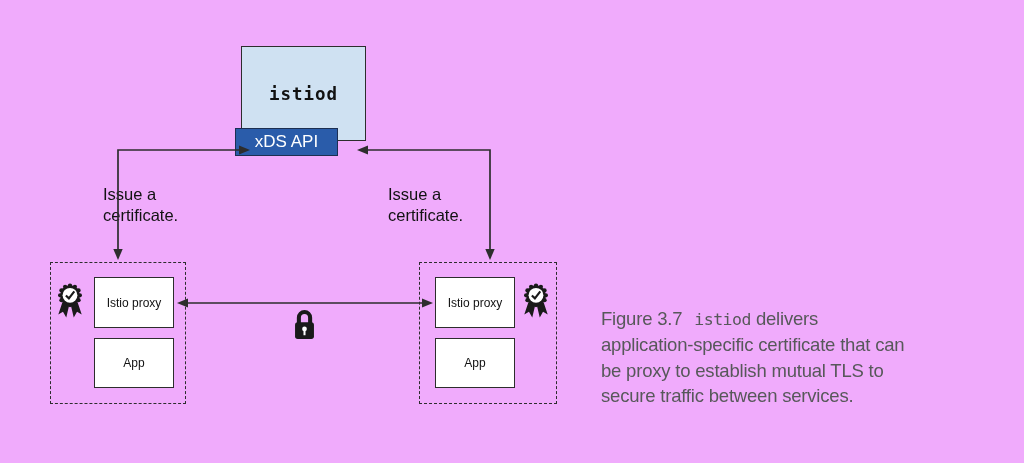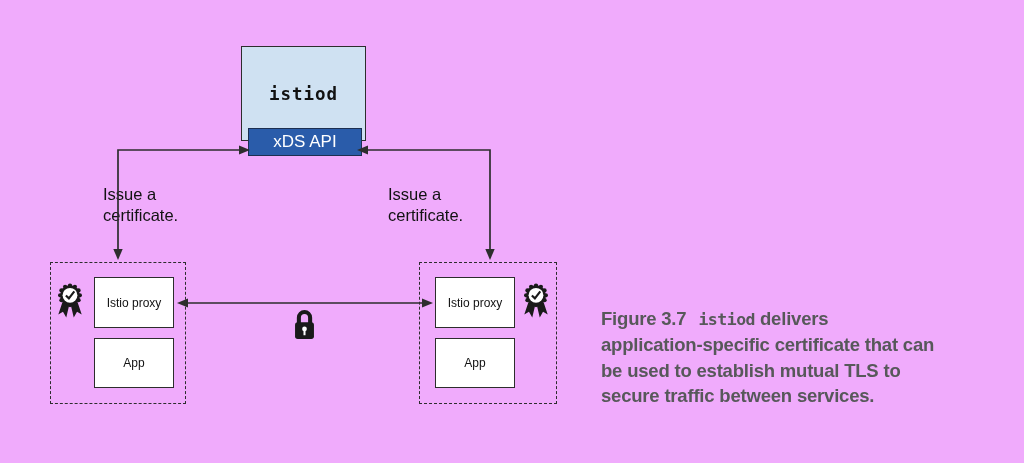--- a/index.html
+++ b/index.html
@@ -38,21 +38,21 @@
   .istiod-box .istiod-text {
     font-family: "DejaVu Sans Mono", "Liberation Mono", monospace;
     font-weight: bold;
     font-size: 17.5px;
     letter-spacing: 1px;
     color: #111111;
   }
 
   
   .xds-box {
-    left: 248px; top: 128px; width: 114px; height: 28px;
+    left: 235px; top: 128px; width: 103px; height: 28px;
     background: #2a5caa;
     border-color: #1c2f52;
     color: #ffffff;
     font-size: 17px;
     z-index: 2;
   }
 
   
   .dashed-box {
     position: absolute;
@@ -100,21 +100,21 @@
   .badge-left  { left: 55px;  top: 281px; }
   .badge-right { left: 521px; top: 281px; }
   .lock-icon { position: absolute; left: 291px; top: 308px; width: 27px; height: 34px; }
 
   
   .caption {
     position: absolute;
     left: 601px; top: 306px;
     width: 400px;
     color: #57585a;
-    font-weight: bold;
+    font-weight: normal;
     font-size: 18.5px;
     line-height: 25.4px;
     letter-spacing: -0.2px;
   }
   .caption .fig-label { margin-right: 12px; }
   .caption .code {
     font-family: "DejaVu Sans Mono", "Liberation Mono", monospace;
     font-size: 16.5px;
     letter-spacing: -0.5px;
     margin-right: 5px;
@@ -227,17 +227,17 @@
     <rect x="3.6" y="12.5" width="16.8" height="15" rx="2.4" fill="#1a1a1a"></rect>
     <circle cx="12" cy="18.5" r="2.1" fill="#ffffff"></circle>
     <rect x="11.1" y="19.5" width="1.8" height="4.6" fill="#ffffff"></rect>
   </svg>
 
   <div class="caption">
     <div class="caption-line">
       <span class="fig-label">Figure 3.7</span><span class="code">istiod</span><span>delivers</span>
     </div>
     <div class="caption-line">application-specific certificate that can</div>
-    <div class="caption-line">be used to establish mutual TLS to</div>
+    <div class="caption-line">be proxy to establish mutual TLS to</div>
     <div class="caption-line">secure traffic between services.</div>
   </div>
 
 </div>
 
 </body></html>

